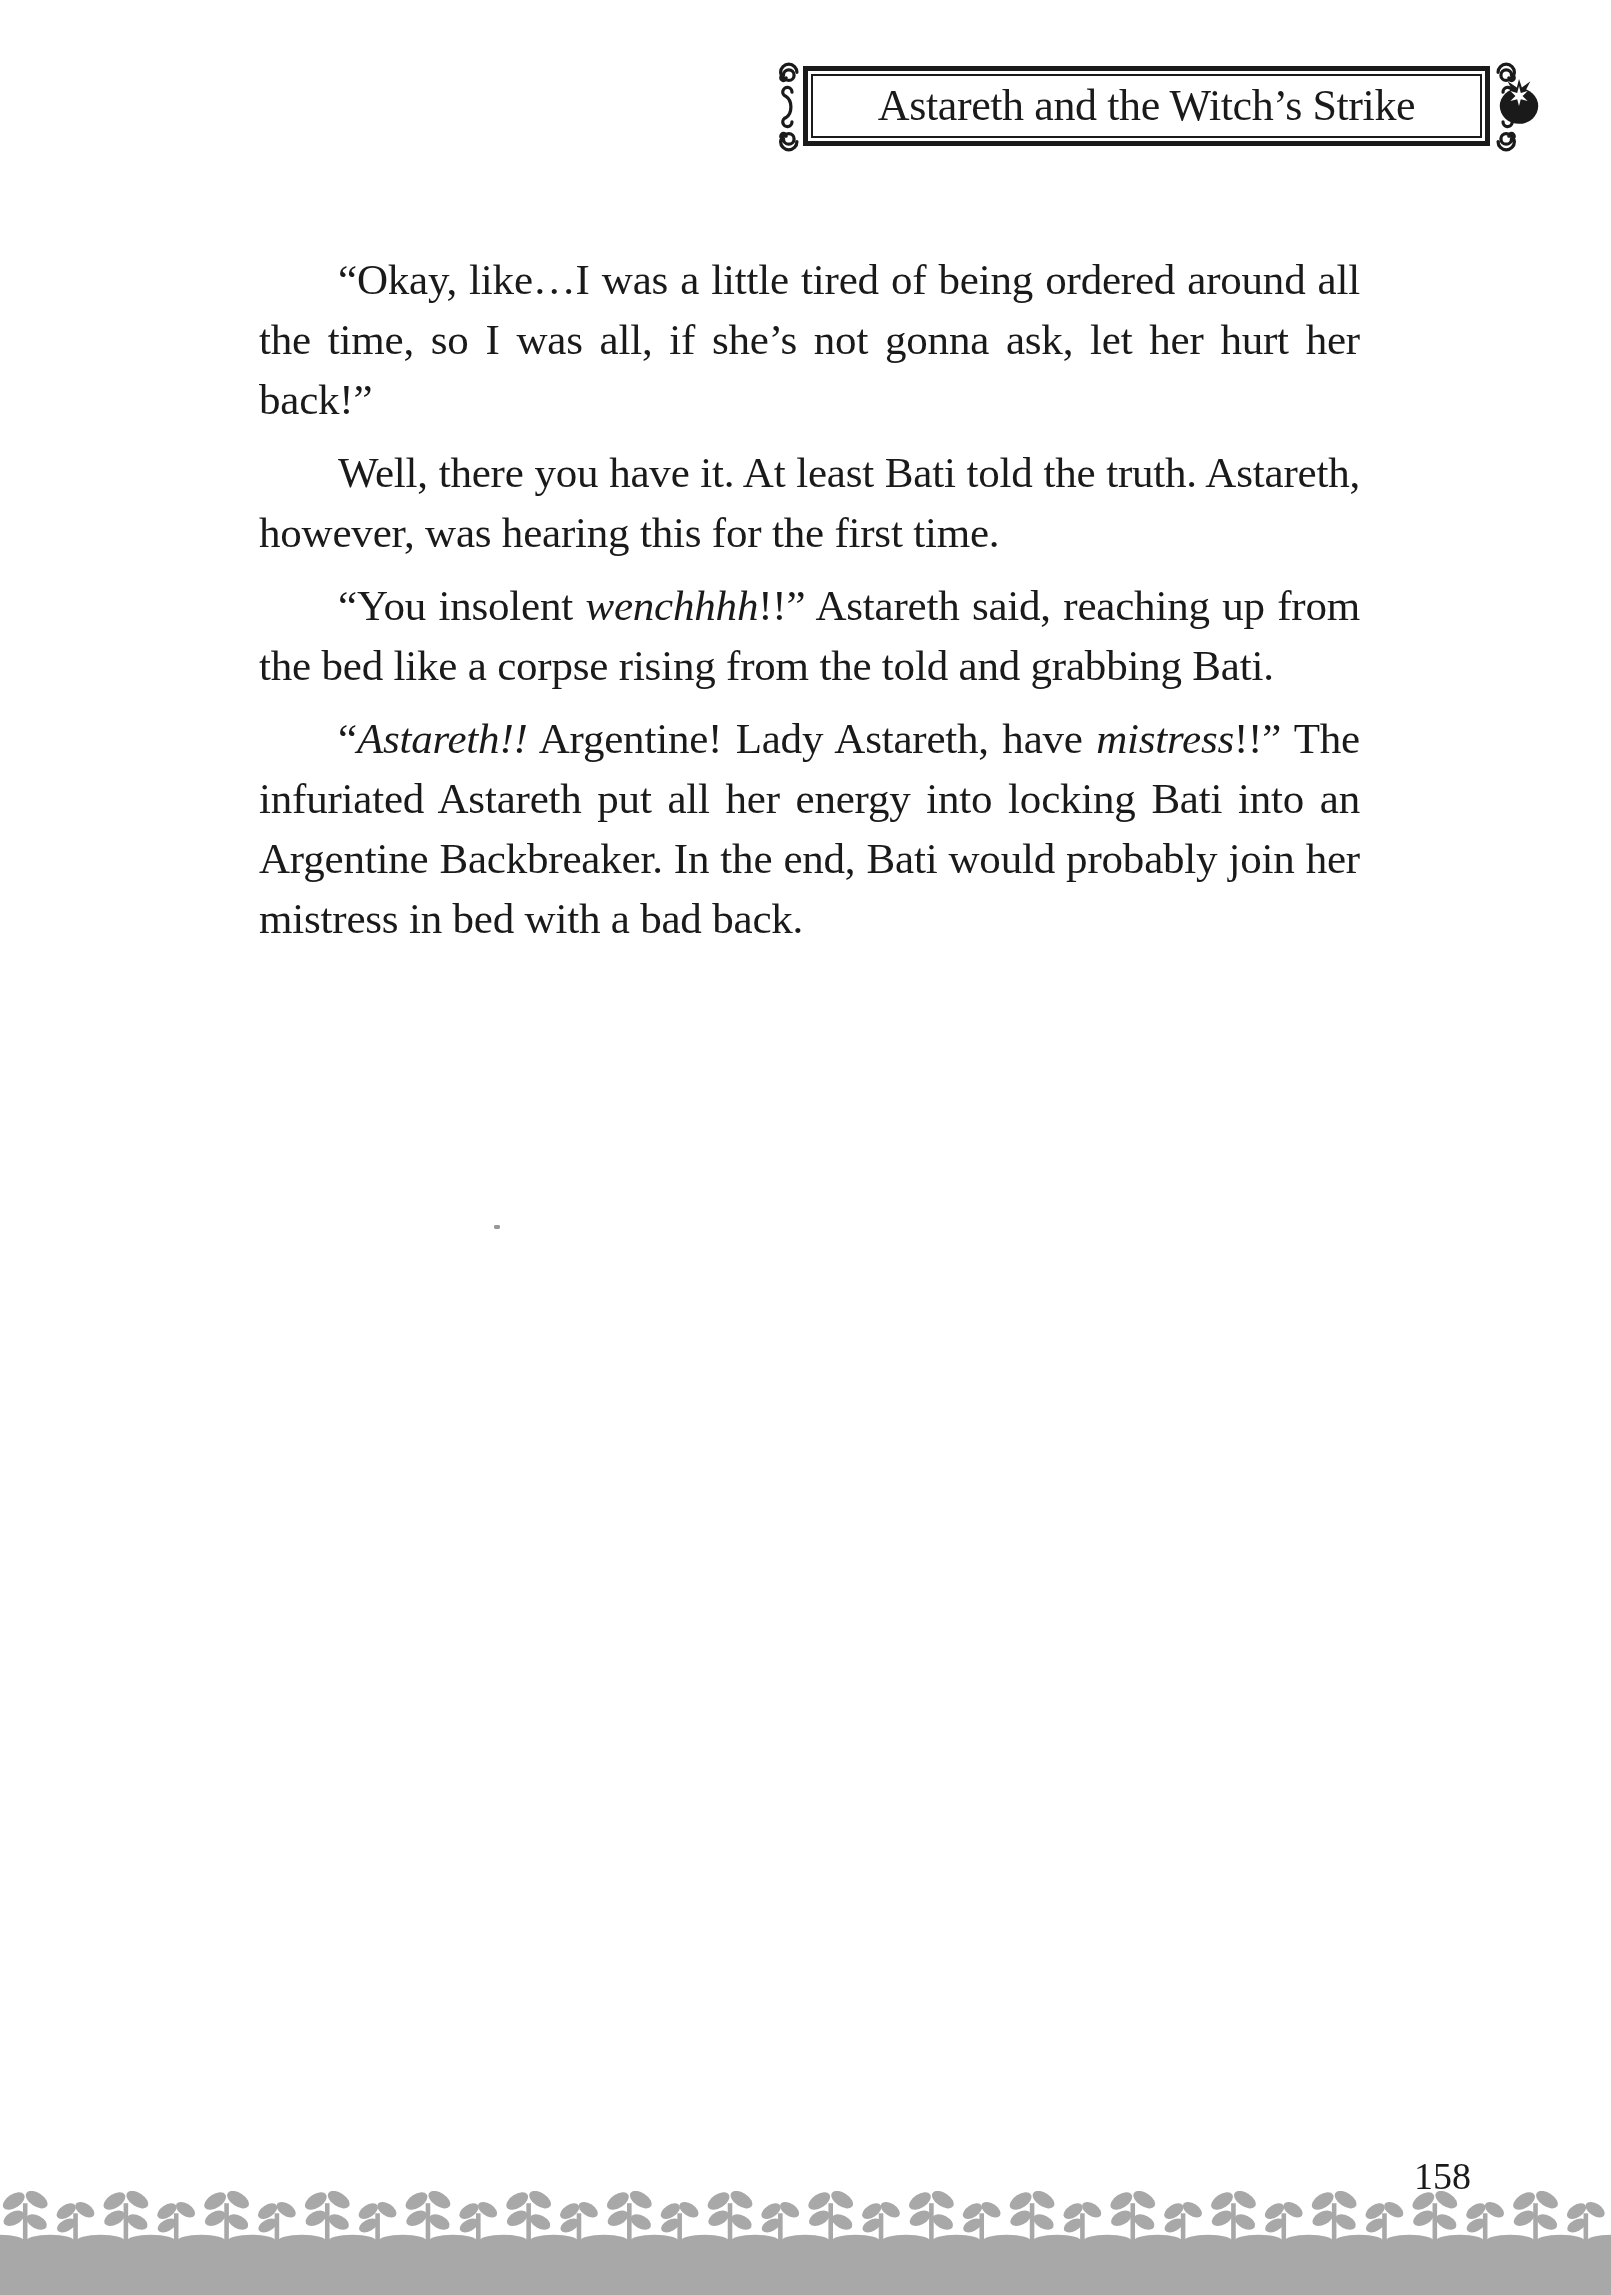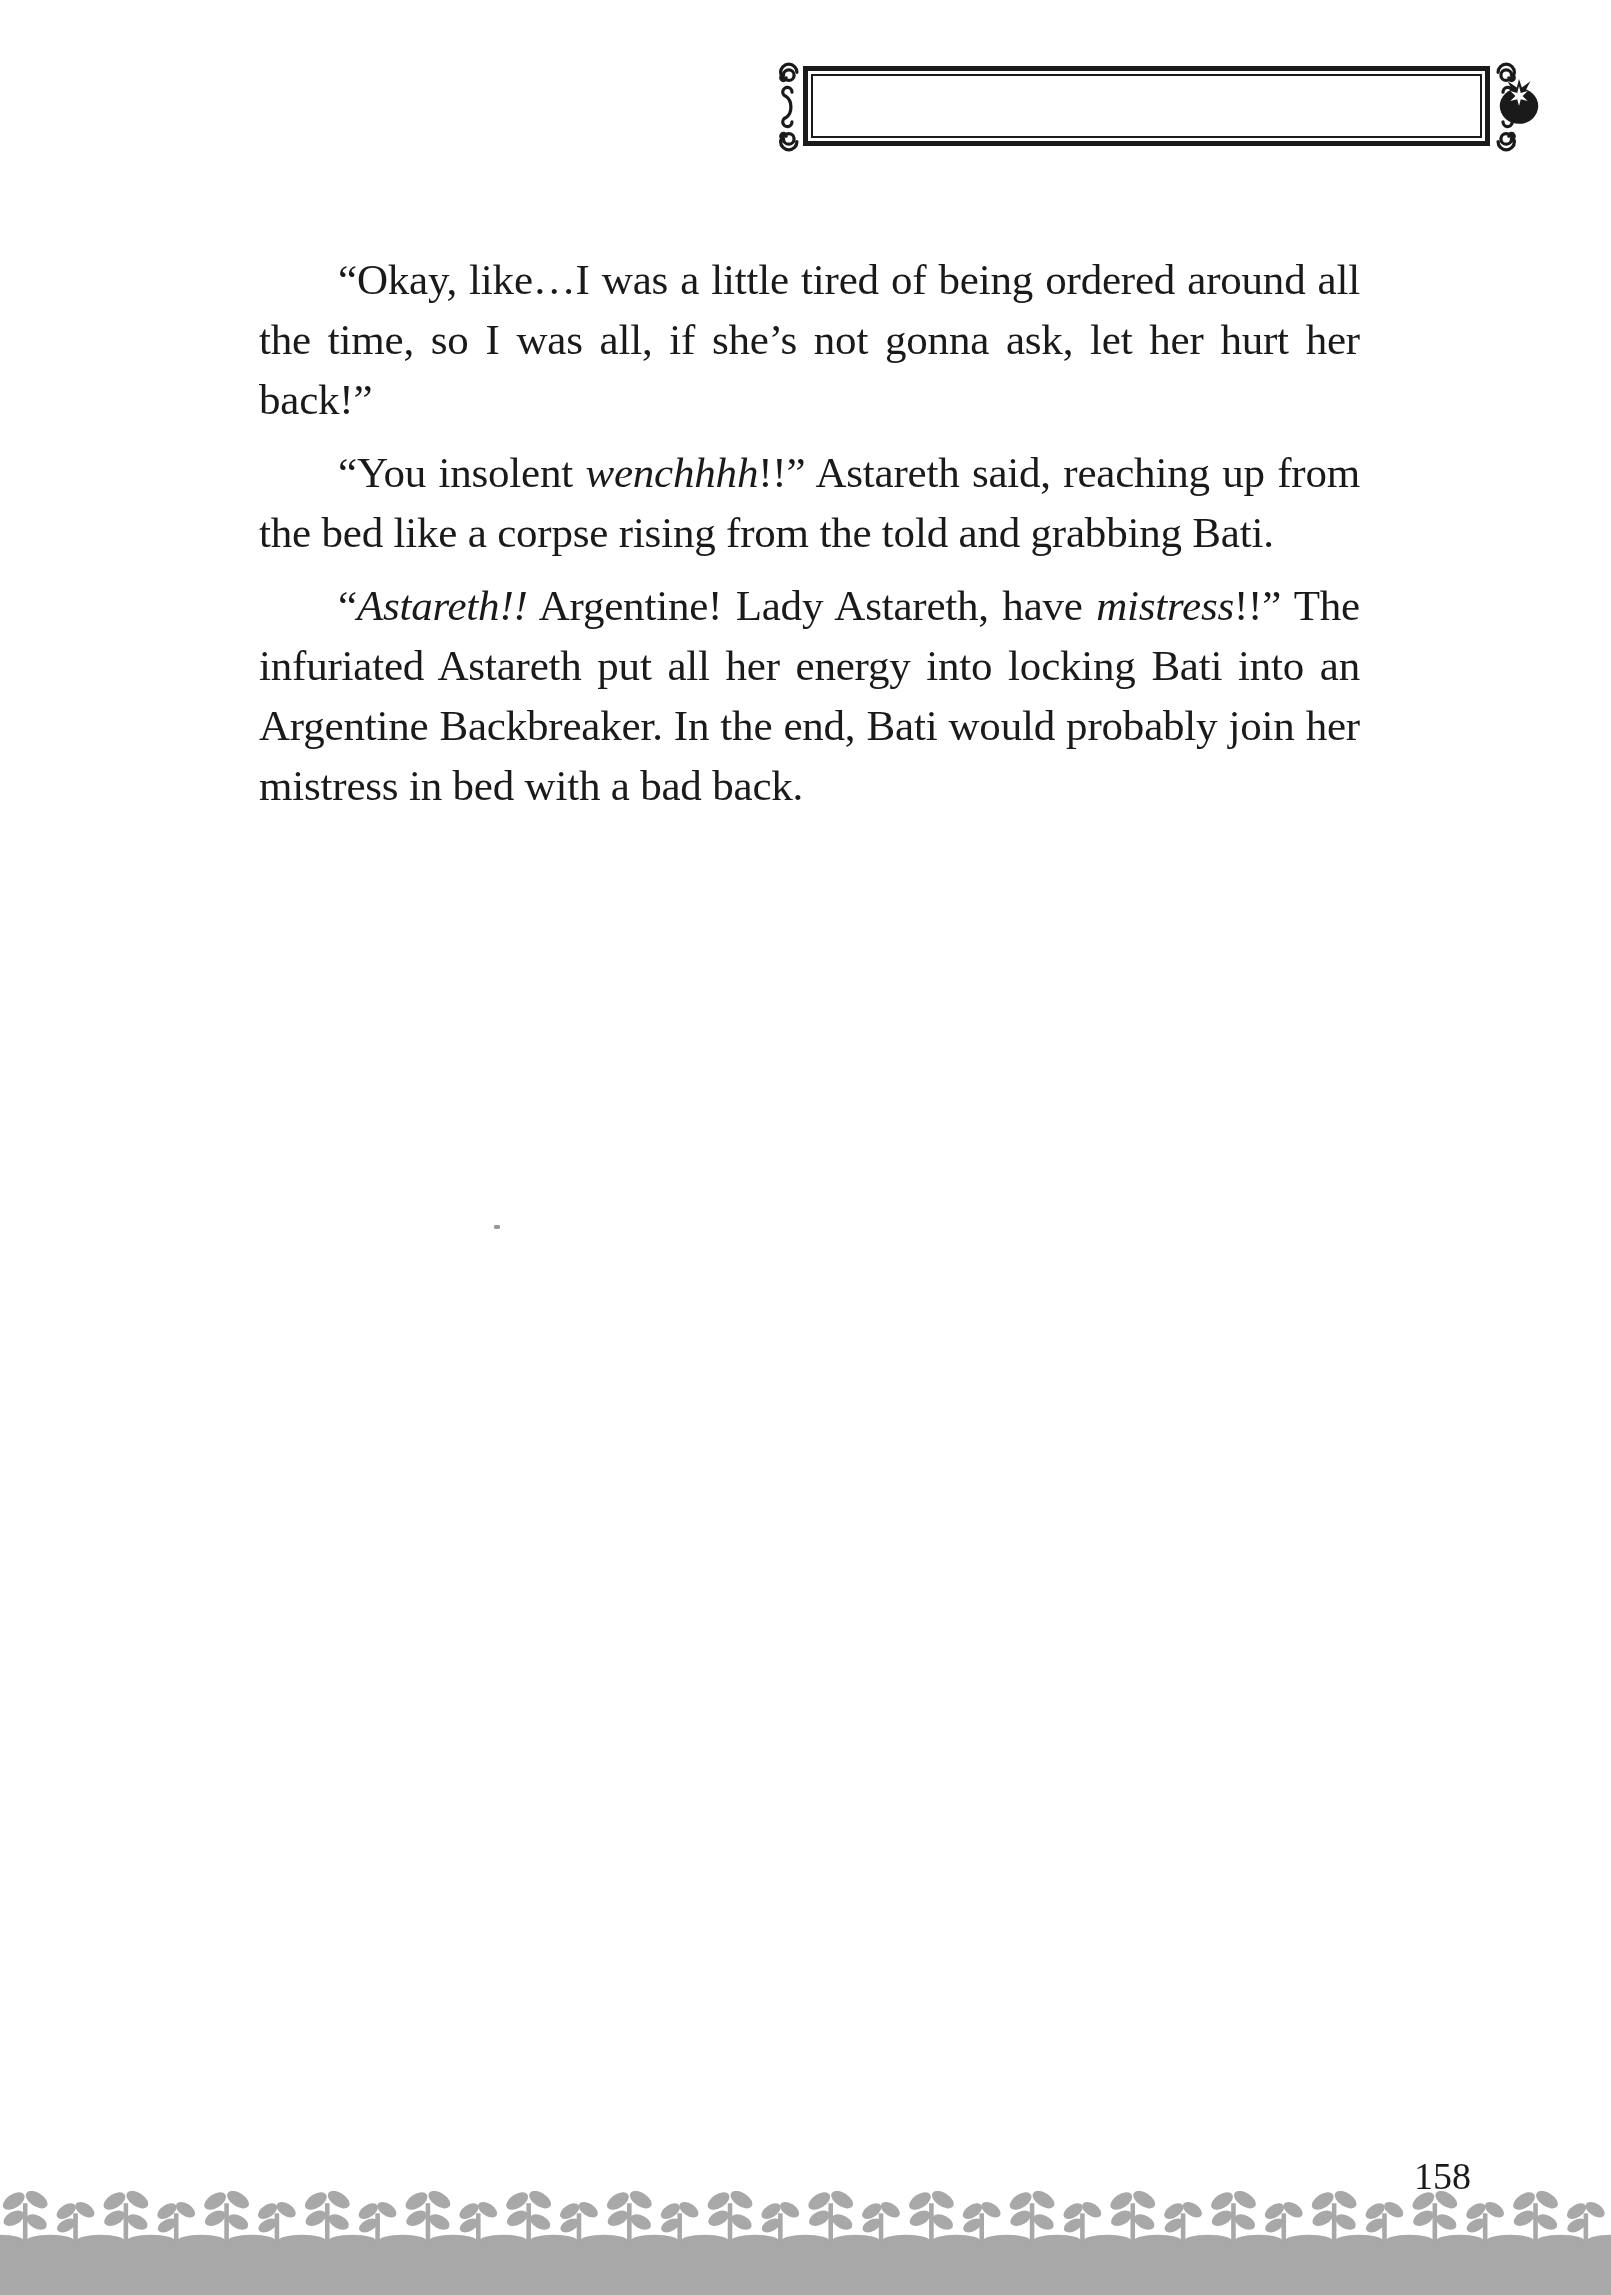--- a/index.html
+++ b/index.html
@@ -61,34 +61,36 @@
 <svg class="orn orn-left" viewBox="0 0 48 126">
   <g id="orn-group">
     <path id="curl" d="M38,14 a11.5,11.5 0 1 0 -11.5,11.5 a7.5,7.5 0 1 0 -7.5,-7.5 a3.8,3.8 0 1 0 3.8,3.8"></path>
     <use href="#curl" transform="translate(0,126) scale(1,-1)"></use>
     <path d="M31,42 a6.5,6.5 0 1 0 -8.5,6 q7,4.5 7,15 q0,10.5 -7,15 a6.5,6.5 0 1 0 8.5,6"></path>
   </g>
 </svg>
 
 <div class="frame">
   <div class="frame-inner"></div>
+  <div class="frame-title">Astareth and the Witch’s Strike</div>
 </div>
 
 <svg class="orn orn-right" viewBox="0 0 48 126">
   <use href="#orn-group"></use>
 </svg>
 
 <svg class="tomato" viewBox="0 0 58 66">
   <path d="M20,17 L13,3 L26,12 L29,0 L33,12 L45,3 L38,17 Z" fill="var(--ink)"></path>
   <ellipse cx="29" cy="38" rx="27" ry="25" fill="var(--ink)"></ellipse>
   <path d="M29,10 L31.5,19.7 L41.1,17 L34,24 L41.1,31 L31.5,28.3 L29,38 L26.5,28.3 L16.9,31 L24,24 L16.9,17 L26.5,19.7 Z" fill="#ffffff"></path>
 </svg>
 
 <div class="body-text">
     <p class="para"><span>“Okay, like…I was a little tired of being ordered around all the time, so I was all, if she’s not gonna ask, let her hurt her back!”</span></p>
+    <p class="para"><span>Well, there you have it. At least Bati told the truth. Astareth, however, was hearing this for the first time.</span></p>
     <p class="para"><span>“You insolent </span><span class="it">wenchhhh</span><span>!!” Astareth said, reaching up from the bed like a corpse rising from the told and grabbing Bati.</span></p>
     <p class="para"><span>“</span><span class="it">Astareth!!</span><span> Argentine! Lady Astareth, have </span><span class="it">mistress</span><span>!!” The infuriated Astareth put all her energy into locking Bati into an Argentine Backbreaker. In the end, Bati would probably join her mistress in bed with a bad back.</span></p>
   </div>
 
 <div class="speck"></div>
 
 <div class="page-number">158</div>
 
 <svg class="footer-svg" viewBox="0 0 2250 146" preserveAspectRatio="none">
   <defs>

